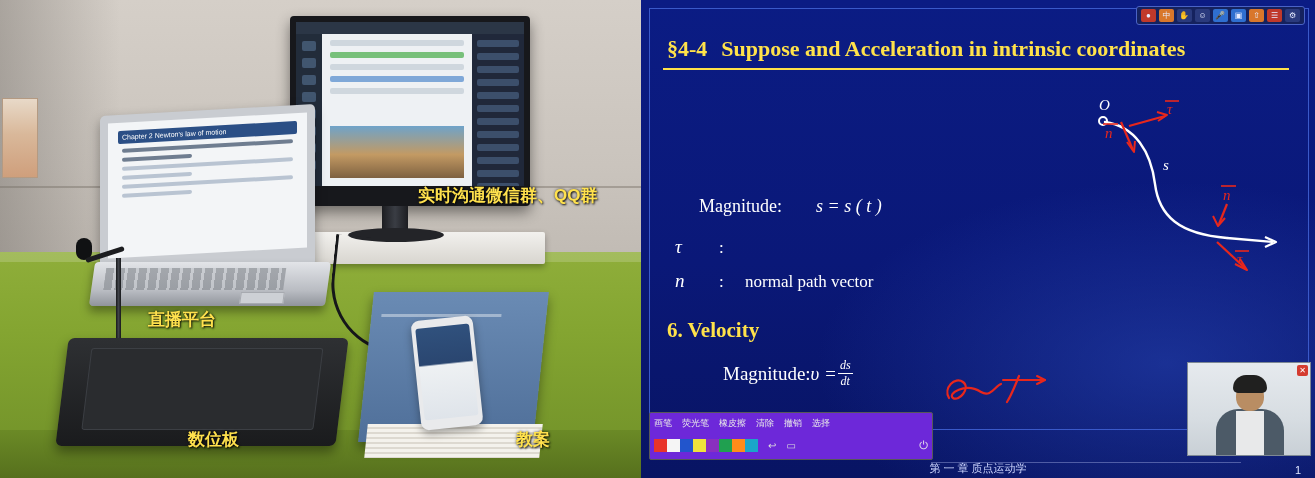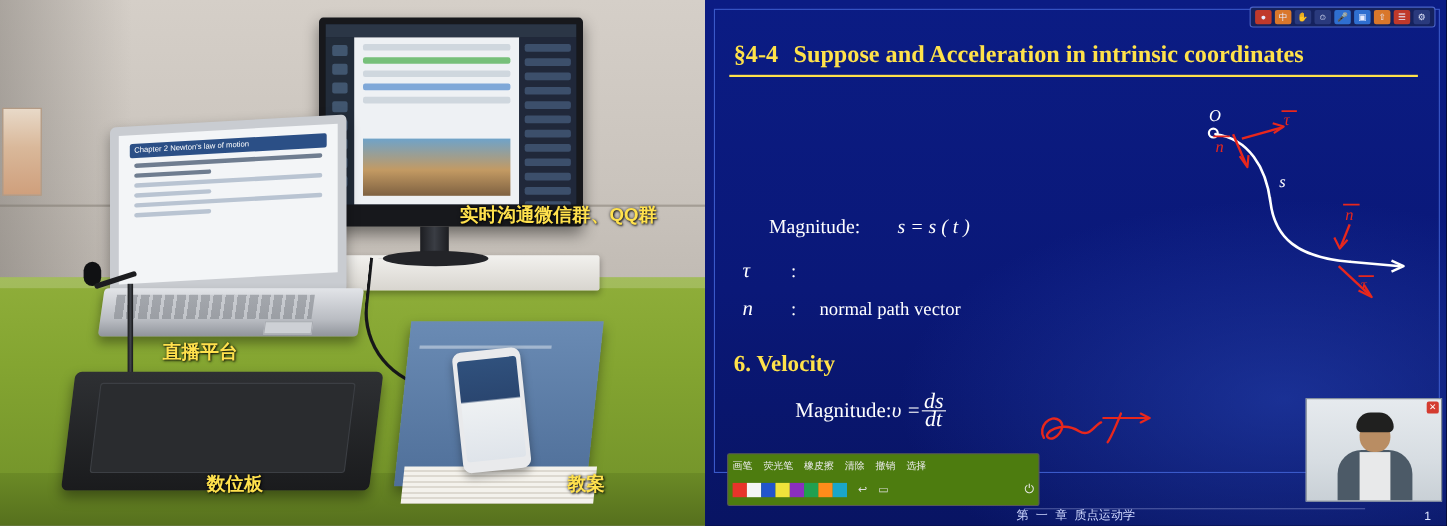--- a/index.html
+++ b/index.html
@@ -326,21 +326,21 @@
   }
   .mag-row {
     position: absolute; left: 82px; top: 358px;
     color: #ffffff;
     font-family: "Liberation Serif", serif;
     font-size: 19px;
     display: flex; align-items: center; 
   }
   .frac {
     display: inline-flex; flex-direction: column; align-items: center;
-    font-style: italic; font-size: 20px; line-height: 15px;
+    font-style: italic; font-size: 12px; line-height: 15px;
     vertical-align: middle;
   }
   .frac .num { padding: 0 3px; }
   .frac .den { padding: 0 3px; border-top: 1px solid #fff; }
   
   .annot {
     position: absolute; left: 300px; top: 368px; width: 120px; height: 42px;
   }
   
   .diagram {
@@ -373,40 +373,40 @@
     position: absolute; left: 48px; top: 48px; width: 28px; height: 44px;
     background: #e8e9ea;
   }
   .pip-close {
     position: absolute; right: 2px; top: 2px; width: 11px; height: 11px;
     background: #d43b2f; color: #fff; font-size: 8px; line-height: 11px;
     text-align: center; border-radius: 2px;
   }
   
   .ink-toolbar {
-    position: absolute; left: 20px; bottom: 18px; width: 282px; height: 46px;
-    background: #4d7c0f;
+    position: absolute; left: 8px; bottom: 18px; width: 282px; height: 46px;
+    background: #6d28d9;
     border: 1px solid #585858;
     border-radius: 2px;
   }
   .ink-row1 {
     display: flex; align-items: center; height: 20px; padding: 0 4px; gap: 10px;
   }
   .ink-item { color: #e9e9e9; font-size: 9px; display: flex; align-items: center; gap: 2px; }
   .ink-row2 { display: flex; align-items: center; height: 24px; padding: 0 4px; gap: 6px; }
   .swatches { display: flex; }
   .sw { width: 13px; height: 13px; }
   .ink-tool { color: #ddd; font-size: 10px; margin-left: 4px; }
   .power { margin-left: auto; color: #eaeaea; font-size: 11px; }
   
   .slide-footer {
     position: absolute; left: 0; bottom: 2px; width: 674px;
     display: flex; align-items: center; justify-content: center;
     color: #cfd8ff; font-size: 11px;
-    font-family: Liberation Mono, monospace;
+    font-family: Liberation Sans, sans-serif;
   }
   .footer-line {
     position: absolute; left: 290px; bottom: 15px; width: 310px; height: 1px;
     background: rgba(200,210,255,0.35);
   }
   .page-no {
     position: absolute; right: 14px; bottom: 2px; color: #dfe6ff; font-size: 11px;
   }
 </style>
 </head>

